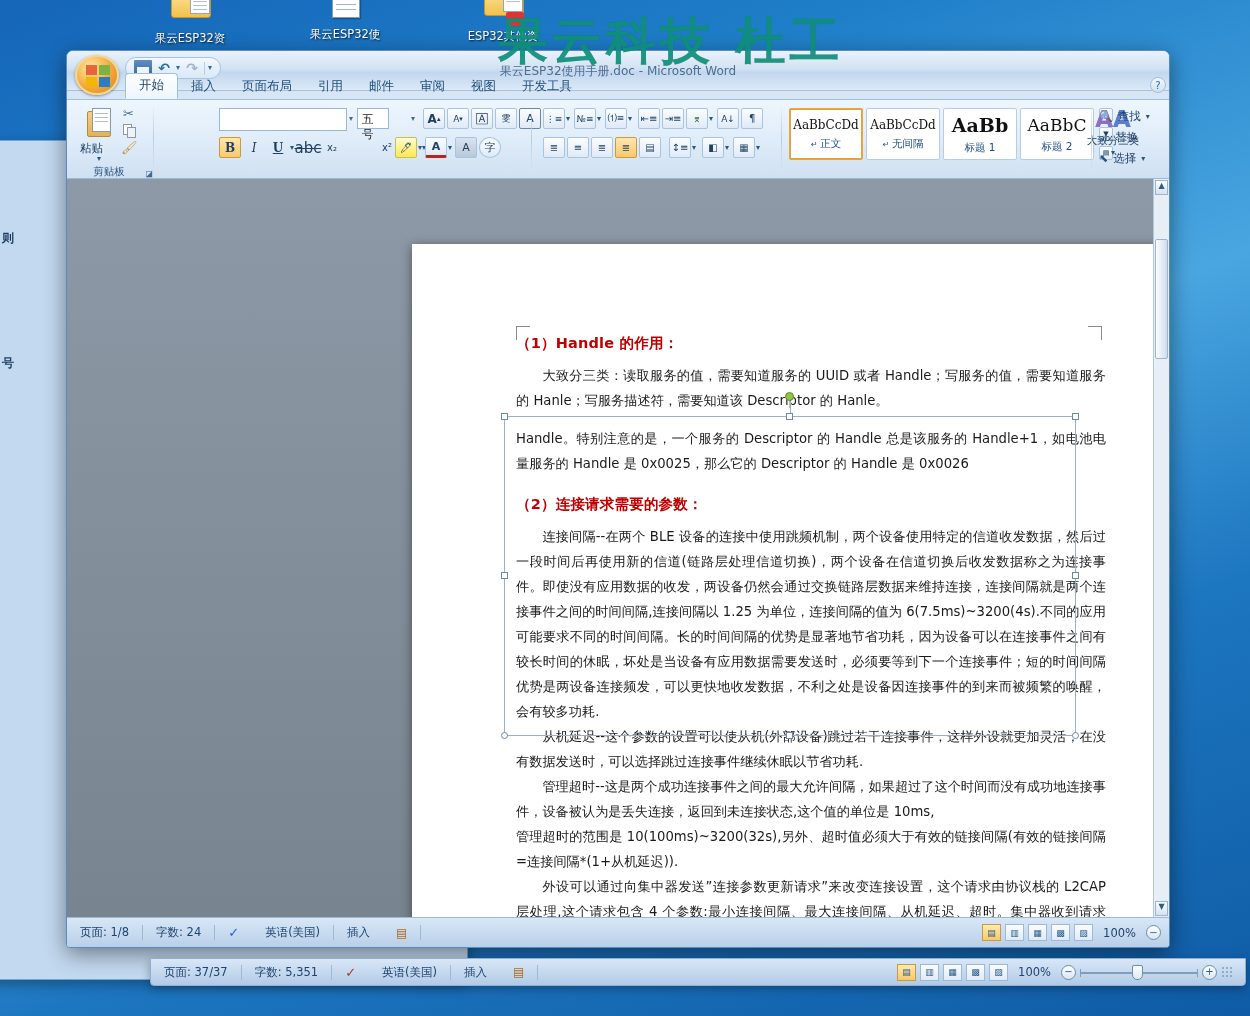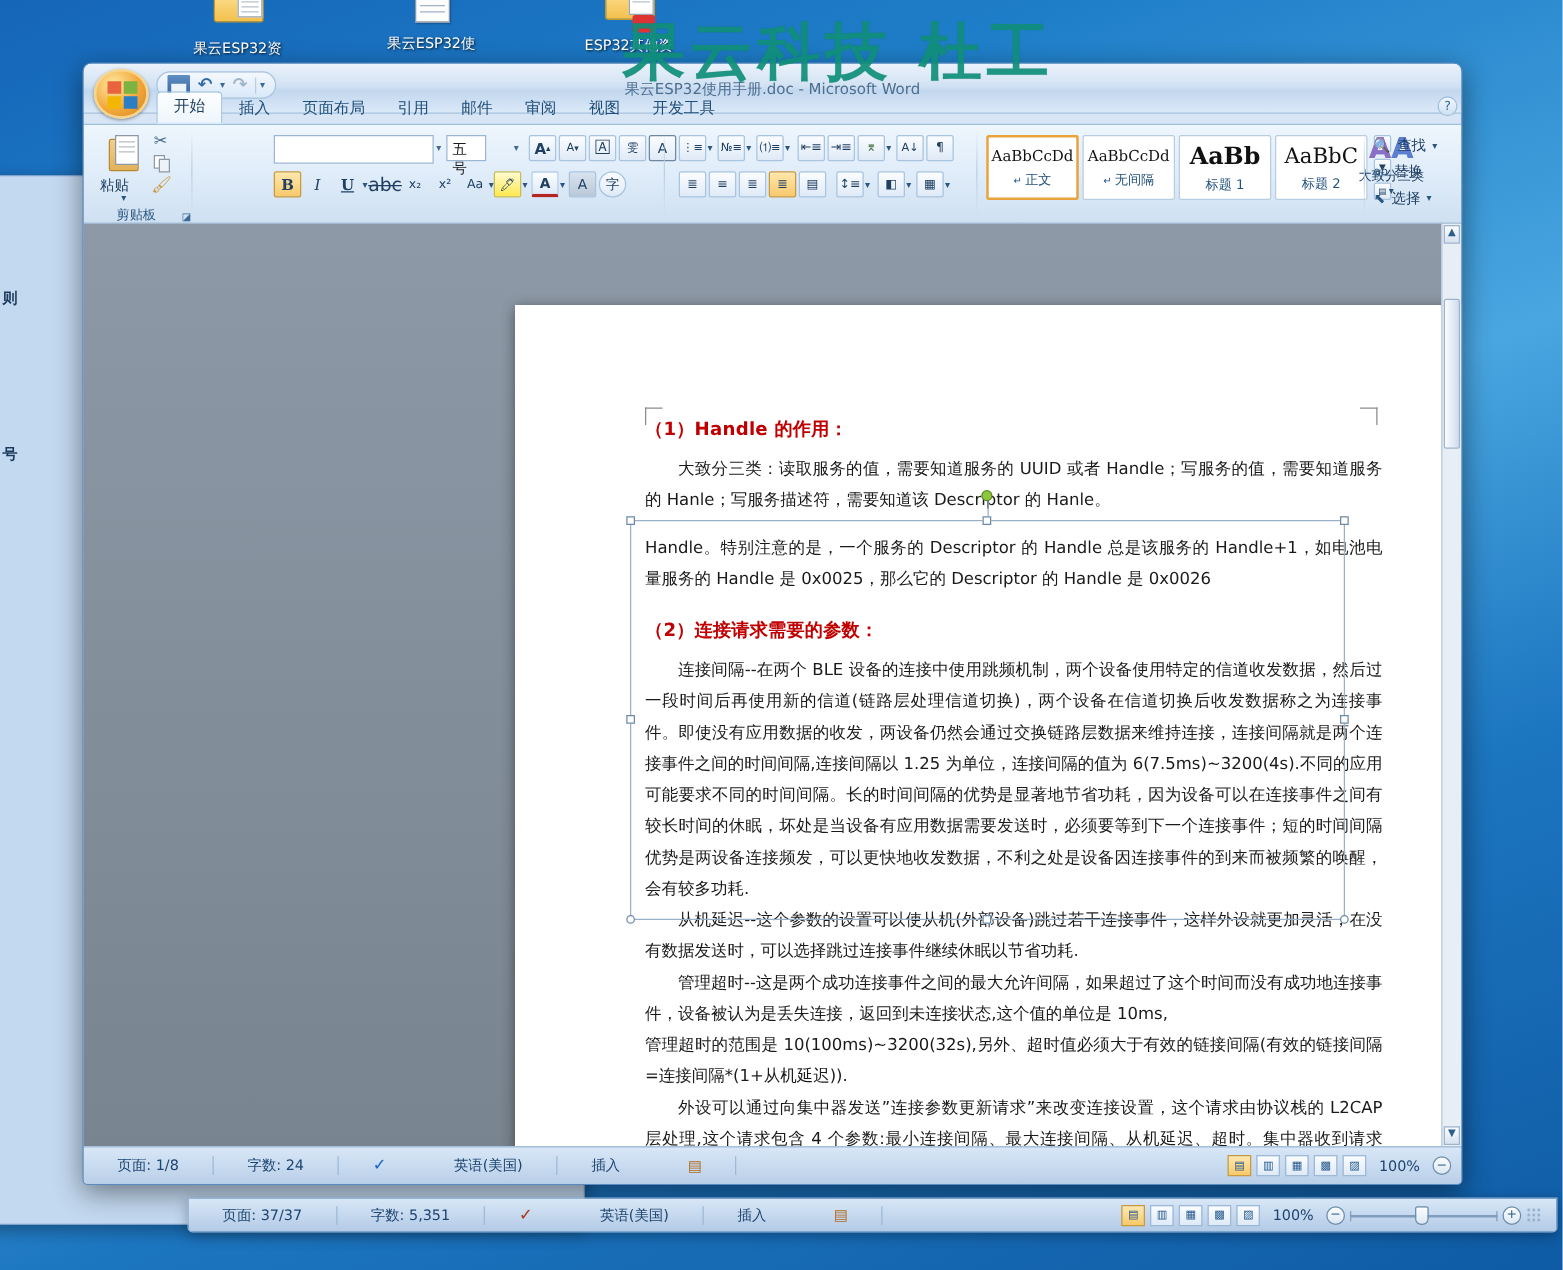--- a/index.html
+++ b/index.html
@@ -152,21 +152,21 @@
   #vthumb{position:absolute;left:1px;right:1px;top:60px;height:120px;background:linear-gradient(90deg,#fcfdff,#cfdced);border:1px solid #9db4cc;border-radius:2px;}
   .vbtn{position:absolute;left:1px;right:1px;height:15px;background:linear-gradient(180deg,#fbfdff,#d6e2ef);border:1px solid #9db4cc;font-size:8px;text-align:center;color:#2f5d8a;}
 
   
   #statusbar{
     position:absolute;left:0;right:0;bottom:0;height:30px;
     background:linear-gradient(180deg,#d8e7f7,#b9cfe8);
     border-top:1px solid #9db9d6;
     display:flex;align-items:center;font-size:11.5px;color:#1d4470;
   }
-  .sb-item{padding:0 27px;white-space:nowrap;}
+  .sb-item{padding:0 13px;white-space:nowrap;}
   .sb-sep{width:1px;height:15px;background:#9db9d6;}
   .sb-right{margin-left:auto;display:flex;align-items:center;gap:4px;padding-right:8px;}
   .viewbtn{width:19px;height:17px;border:1px solid #9db9d6;background:linear-gradient(180deg,#fbfdff,#dfeaf7);
            display:flex;align-items:center;justify-content:center;font-size:9px;color:#2a5d8f;}
   .viewbtn.act{background:linear-gradient(180deg,#ffe9b0,#f6c96a);border-color:#c99a3e;}
   .zoomcircle{width:15px;height:15px;border-radius:50%;border:1px solid #6d8dab;
      background:linear-gradient(180deg,#fdfefe,#dbe7f3);display:flex;align-items:center;justify-content:center;
      font-size:10px;color:#2a5d8f;line-height:1;}
 
   
@@ -318,21 +318,21 @@
         <div class="sq" style="font-size:11px;border:1px solid #6f87a0">A</div>
       </div>
 
       <div style="position:absolute;left:62px;top:37px;display:flex;align-items:center;">
         <div class="sq" style="background:linear-gradient(180deg,#ffe7ac,#f7c96d);border-color:#c99a3e;font-family:'DejaVu Serif',serif;font-weight:bold;">B</div>
         <div class="sq plain" style="font-family:'DejaVu Serif',serif;font-style:italic;">I</div>
         <div class="sq plain" style="font-family:'DejaVu Serif',serif;text-decoration:underline;font-weight:bold;">U</div>
         <div style="font-size:8px;color:#2a567f;margin:0 3px 0 -1px;">▾</div>
         <div class="sq plain" style="text-decoration:line-through;font-size:15px;">abc</div>
         <div class="sq plain" style="font-size:10px;">x₂</div>
-        <div class="sq plain" style="font-size:10px;">x²</div>
+        <div class="sq plain" style="font-size:10px;margin-left:31px;">x²</div>
         <div class="sq plain" style="font-size:10px;">Aa</div>
         <div style="font-size:8px;color:#2a567f;margin:0 3px 0 -2px;">▾</div>
       </div>
       <div style="position:absolute;left:238px;top:37px;display:flex;align-items:center;">
         <div class="sq" style="background:linear-gradient(180deg,#fffbcf,#ffe84f);border-color:#c7bf55;font-size:10px;">🖊</div>
         <div style="font-size:8px;color:#2a567f;margin:0 3px 0 -1px;">▾</div>
         <div class="sq" style="border-bottom:3px solid #b3251e;font-weight:bold;font-size:11px;">A</div>
         <div style="font-size:8px;color:#2a567f;margin:0 3px 0 -1px;">▾</div>
         <div class="sq" style="font-size:11px;background:linear-gradient(180deg,#d9e3ee,#b9c8d8);">A</div>
         <div class="sq" style="font-size:11px;border-radius:50%;">字</div>

